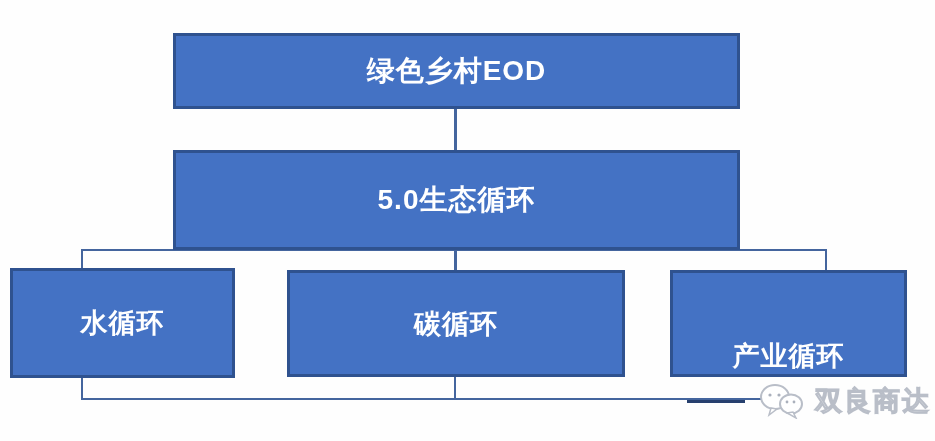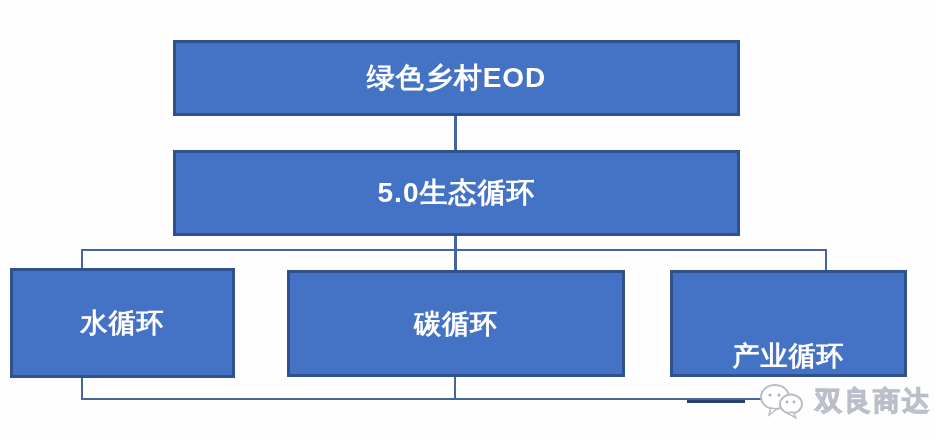--- a/index.html
+++ b/index.html
@@ -21,22 +21,22 @@
     border: 3px solid #2f528f;
     box-sizing: border-box;
     display: flex;
     align-items: center;
     justify-content: center;
     color: #ffffff;
     font-weight: bold;
     text-align: center;
     letter-spacing: 1px;
   }
-  .node-root    { left: 173px; top: 33px;  width: 567px; height: 76px; font-size: 28px; margin-top: 7px; }
-  .node-level2  { left: 173px; top: 150px; width: 567px; height: 86px; font-size: 28px; }
+  .node-root    { left: 173px; top: 33px;  width: 567px; height: 76px; font-size: 28px; }
+  .node-level2  { left: 173px; top: 150px; width: 567px; height: 100px; font-size: 28px; }
   .node-water   { left: 10px;  top: 268px; width: 225px; height: 110px; font-size: 27px; }
   .node-carbon  { left: 287px; top: 270px; width: 338px; height: 107px; font-size: 27px; }
   .node-industry{ left: 670px; top: 270px; width: 237px; height: 107px; font-size: 27px; align-items: flex-end; }
 
   .line {
     position: absolute;
     background: #44659e;
   }
   
   .v-root-l2   { left: 454px; top: 109px; width: 3px; height: 41px; }

